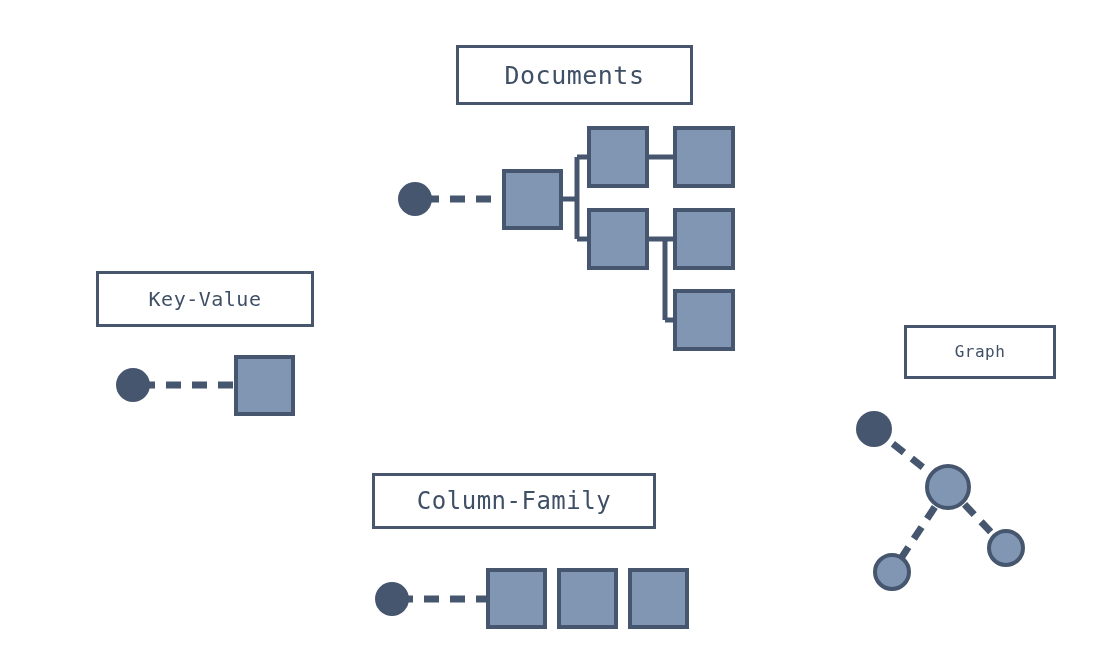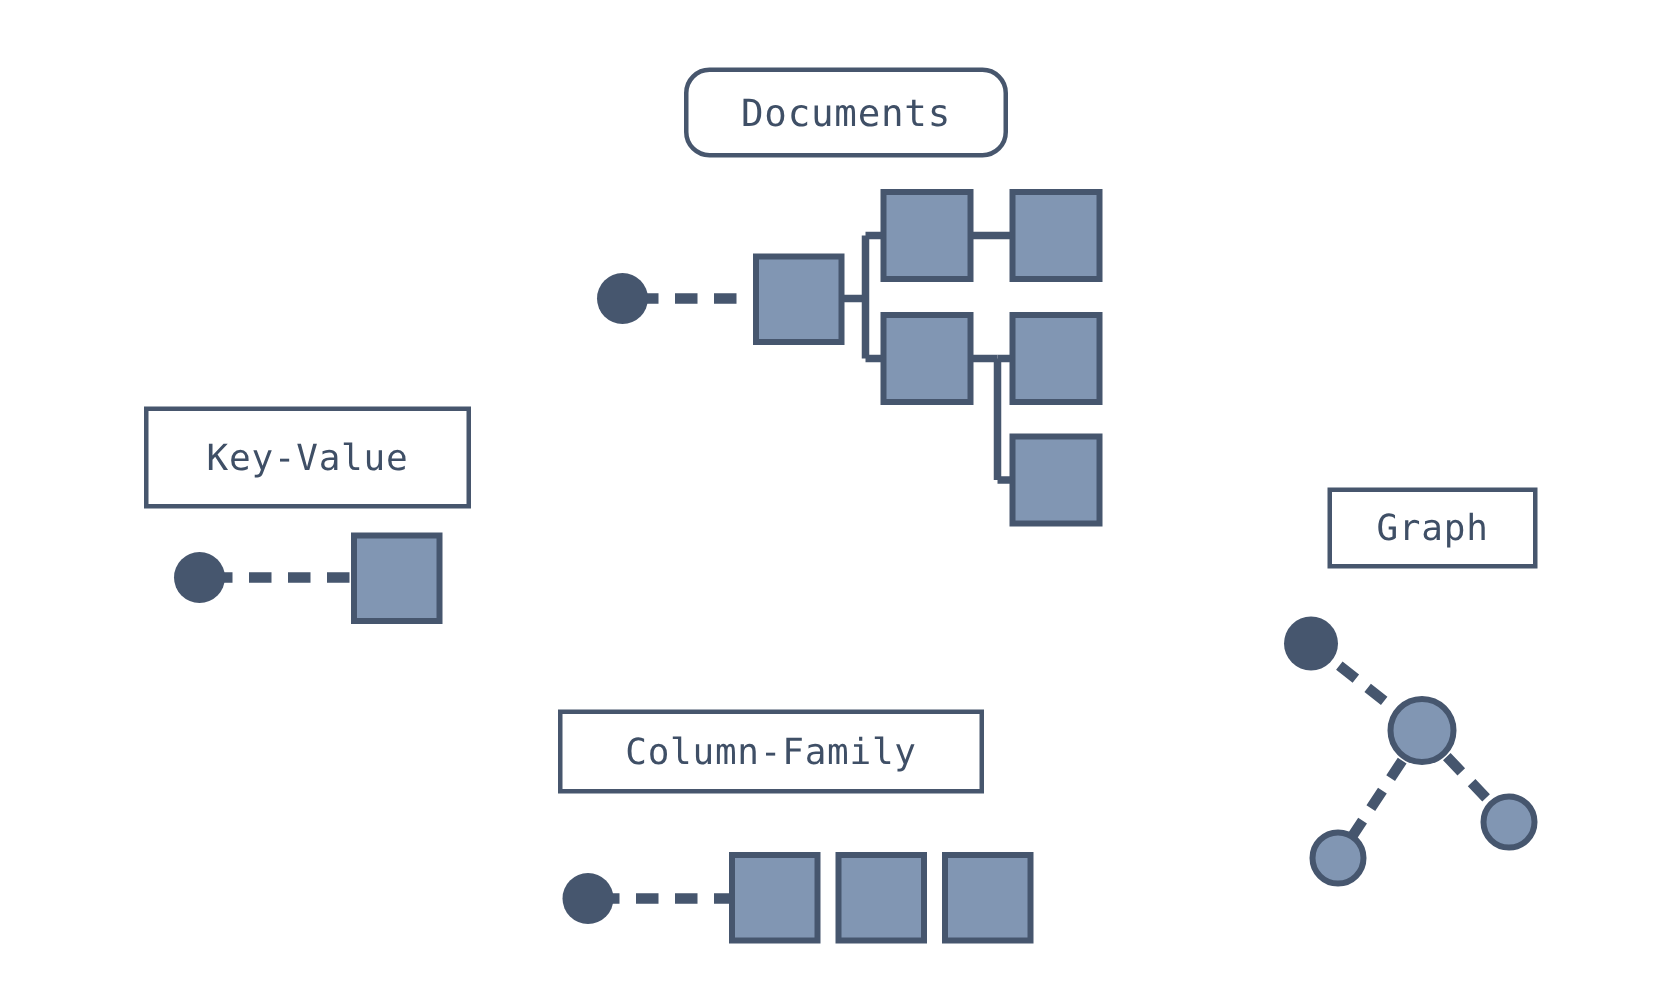--- a/index.html
+++ b/index.html
@@ -32,35 +32,34 @@
     color: #3f4f66;
     font-family: "DejaVu Sans Mono", "Liberation Mono", monospace;
     letter-spacing: 0.5px;
     white-space: nowrap;
   }
   .label-text {
     display: block;
     line-height: 1;
   }
   #label-documents {
-    left: 456px;  top: 45px;  width: 216px; height: 60px;
+    left: 456px;  top: 45px;  width: 237px; height: 60px;
     font-size: 25px;
-    border-radius: 17px;
   }
   #label-keyvalue {
-    left: 96px;   top: 271px; width: 218px; height: 68px;
-    font-size: 24px;
+    left: 96px;   top: 271px; width: 218px; height: 56px;
+    font-size: 20px;
   }
   #label-columnfamily {
     left: 372px;  top: 473px; width: 284px; height: 56px;
     font-size: 24px;
   }
   #label-graph {
-    left: 885px;  top: 325px; width: 140px; height: 54px;
-    font-size: 24px;
+    left: 904px;  top: 325px; width: 152px; height: 54px;
+    font-size: 16px;
   }
 </style>
 </head>
 <body>
 
 <svg id="canvas" viewBox="0 0 1120 672" xmlns="http://www.w3.org/2000/svg">
 
   <g>
     <line x1="140" y1="385" x2="246" y2="385" stroke="#46566e" stroke-width="7" stroke-dasharray="15 11"></line>
     <circle cx="133" cy="385" r="17" fill="#46566e"></circle>

